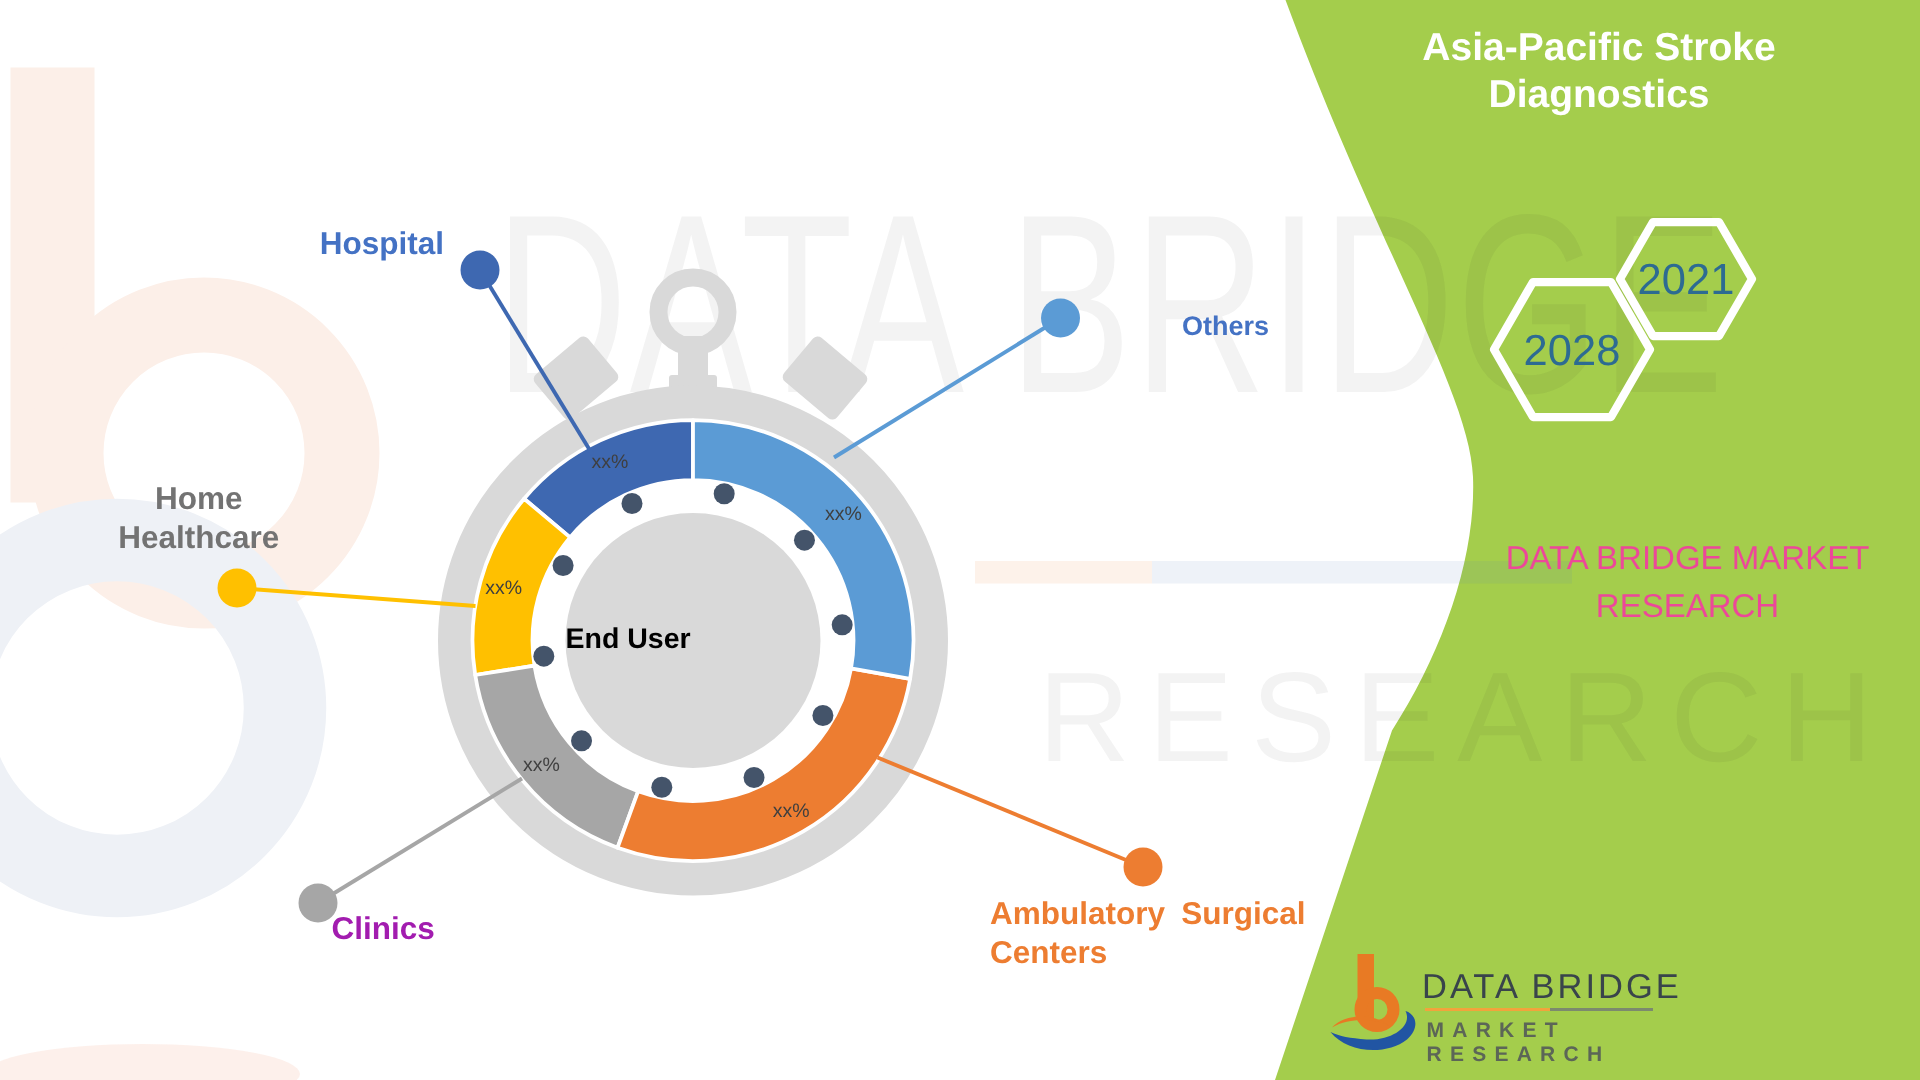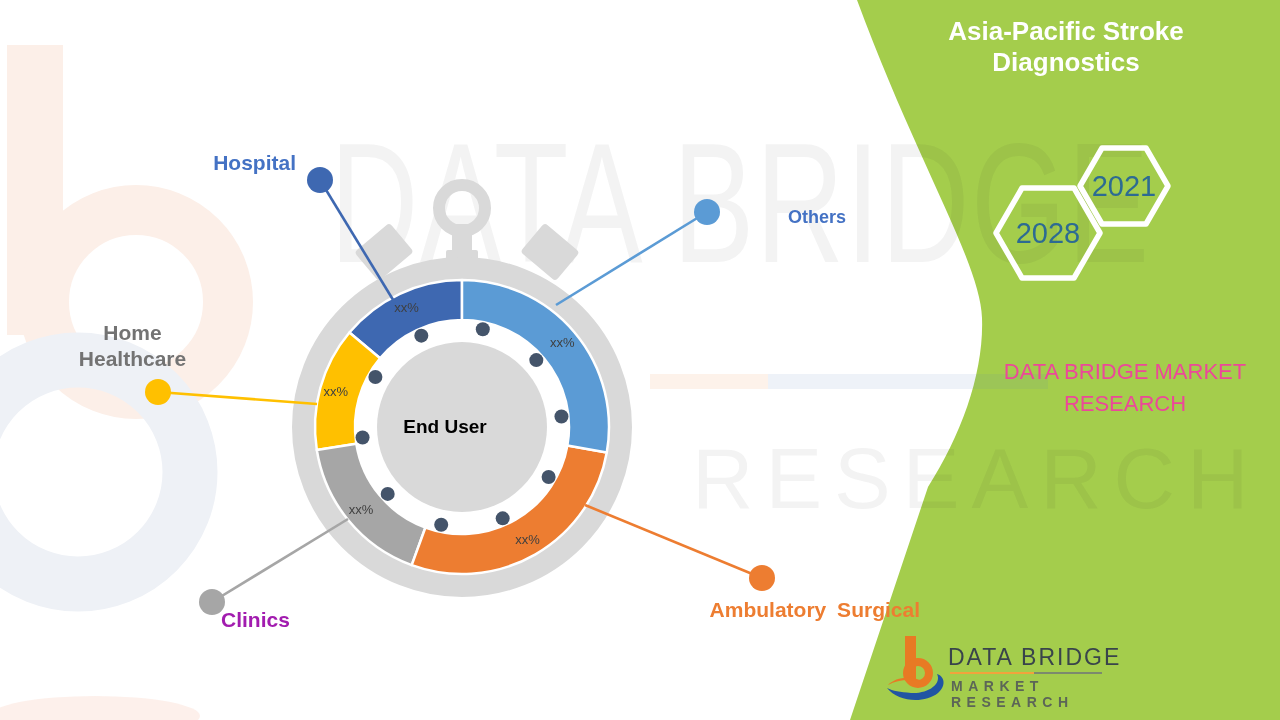--- a/index.html
+++ b/index.html
@@ -22,28 +22,28 @@
   .wm-wave{left:-10px;top:696px;width:210px;height:40px;border-radius:50%;
            background:rgba(240,150,110,0.14);z-index:2;}
   
   .chart-svg{left:0;top:0;width:1280px;height:720px;z-index:3;}
   .watch-fill{fill:var(--watch,#d9d9d9);}
   .watch-stroke{stroke:var(--watch,#d9d9d9);fill:none;}
   .pct-label{font-size:13px;fill:#3f3f3f;}
   
   .main-title{left:132px;top:52px;width:630px;z-index:4;text-align:center;color:#1f3864;
               font-size:22px;font-weight:bold;line-height:33px;}
-  .center-label{left:377px;top:416px;width:136px;z-index:4;text-align:center;color:#000;
+  .center-label{left:377px;top:416px;width:136px;z-index:4;color:#000;
                 font-size:19px;font-weight:bold;}
   .seg-label{z-index:4;font-size:21px;font-weight:bold;line-height:26px;}
   .lbl-hospital{left:150px;top:150px;width:146px;text-align:right;}
   .lbl-others{left:740px;top:204px;width:140px;text-align:left;font-size:18px;margin-left:48px;}
   .lbl-home{left:40px;top:320px;width:185px;text-align:center;}
   .lbl-clinics{left:221px;top:607px;width:130px;text-align:left;}
-  .lbl-asc{left:660px;top:597px;width:260px;text-align:right;word-spacing:5px;}
+  .lbl-asc{left:660px;top:597px;width:260px;text-align:left;word-spacing:5px;}
   .panel-title{left:890px;top:16px;width:352px;z-index:4;text-align:center;color:#fff;
                font-size:26px;font-weight:600;line-height:31px;}
   .panel-brand{left:975px;top:314px;width:300px;z-index:4;text-align:center;color:#ec4899;
                font-size:22px;font-weight:400;line-height:32px;margin-top:42px;}
   .hex-svg{left:980px;top:130px;width:220px;height:170px;z-index:4;}
   .hex-year{fill:#2d6b92;font-size:29px;font-family:"Liberation Sans",sans-serif;}
   
   .logo-mark{left:886px;top:634px;width:62px;height:70px;z-index:4;}
   .logo-name{left:948px;top:644px;width:220px;z-index:4;color:#39444b;font-size:23px;
              font-weight:400;letter-spacing:2px;}
@@ -133,20 +133,21 @@
   </div>
   <div class="abs seg-label lbl-home" style="color: #737373;">
     <div>Home</div>
     <div>Healthcare</div>
   </div>
   <div class="abs seg-label lbl-clinics" style="color: #a21caf;">
     <div>Clinics</div>
   </div>
   <div class="abs seg-label lbl-asc" style="color: rgb(237, 125, 49);">
     <div>Ambulatory Surgical</div>
+    <div>Centers</div>
   </div>
   <div class="abs seg-label lbl-others" style="color: rgb(68, 114, 196);">
     <div>Others</div>
   </div>
 
   <div class="abs panel-title">
     <div>Asia-Pacific Stroke Diagnostics</div>
   </div>
 
   <svg class="abs hex-svg" viewBox="980 130 220 170" width="220" height="170">

